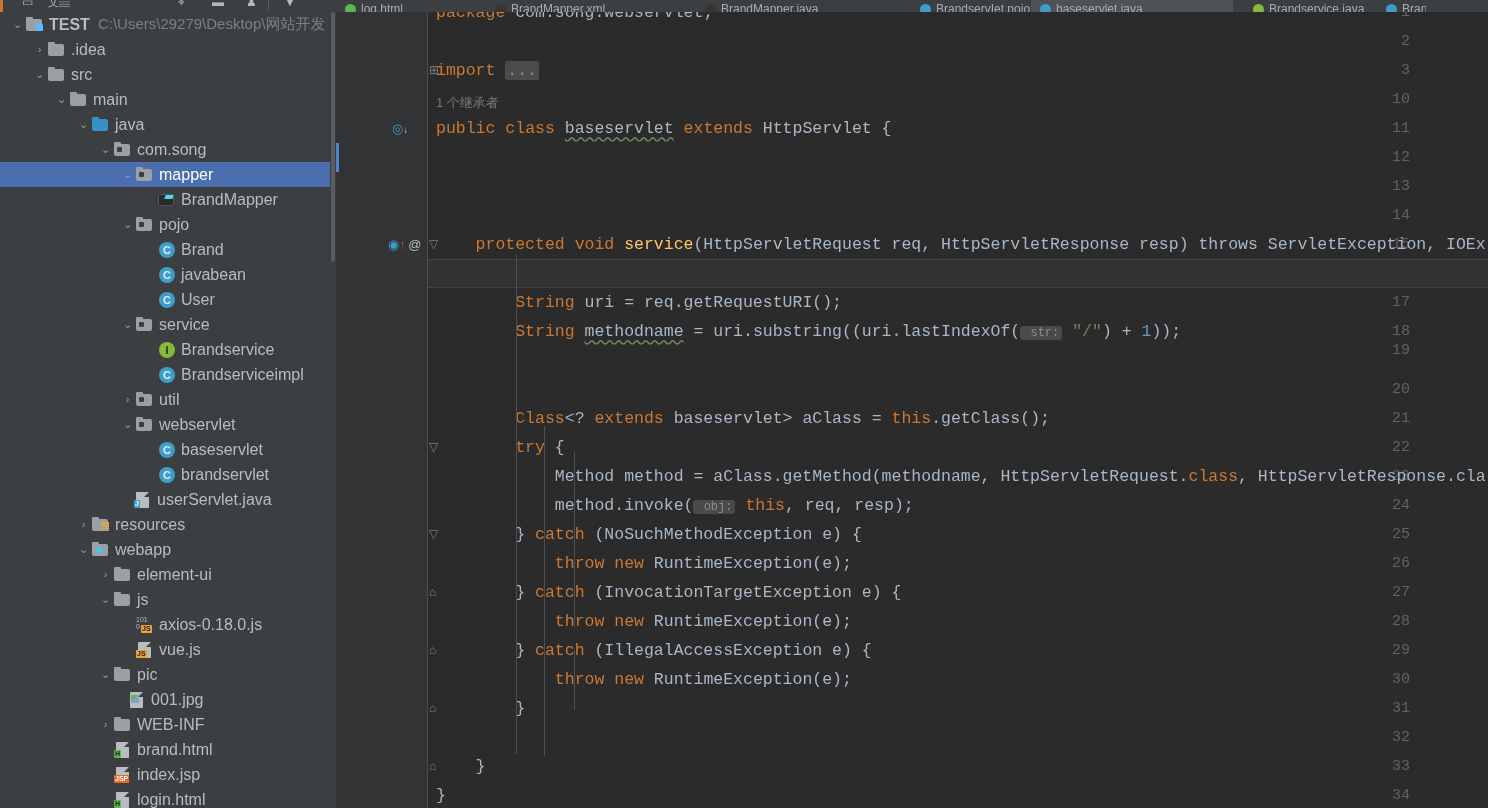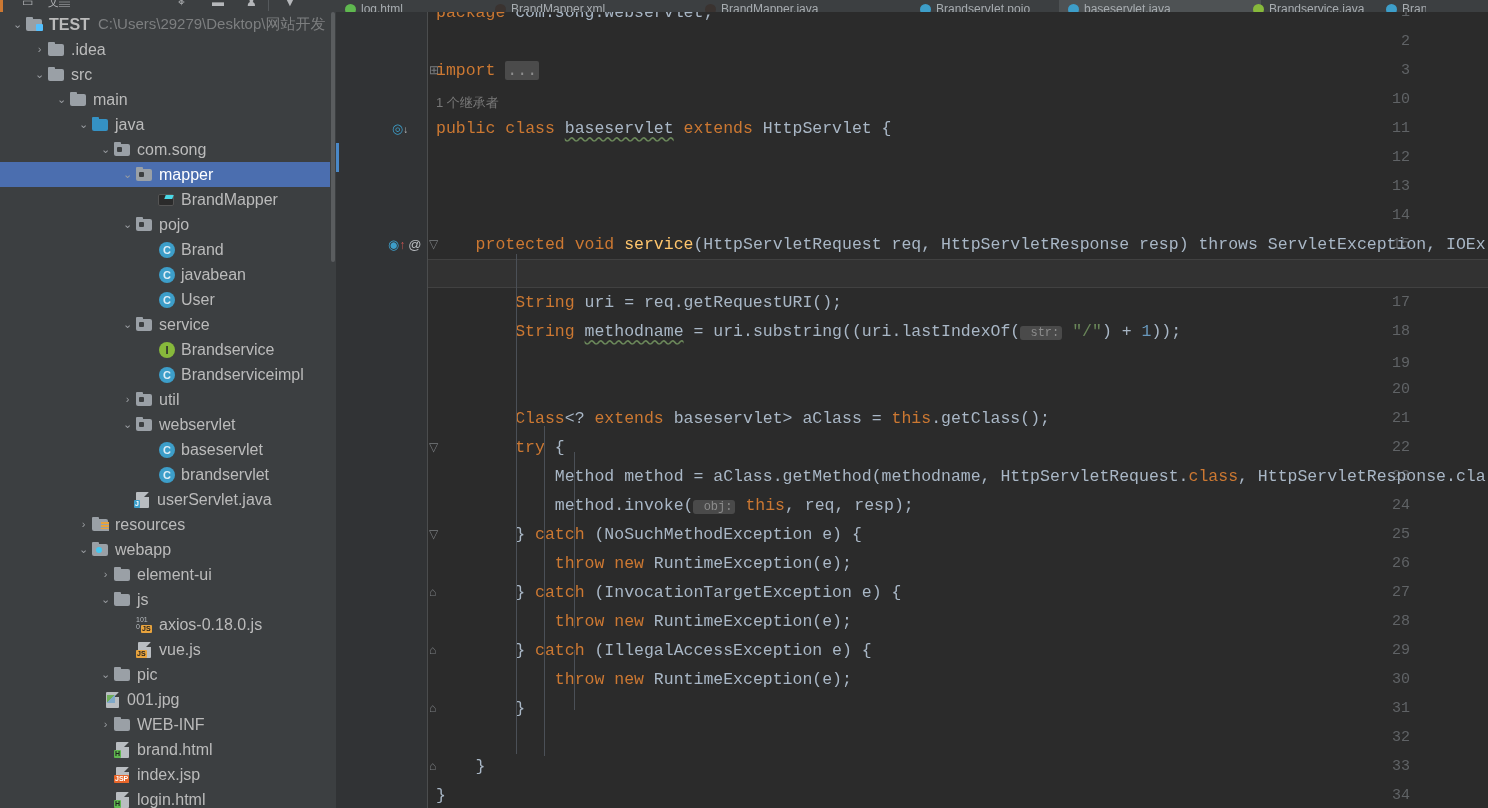--- a/index.html
+++ b/index.html
@@ -140,21 +140,21 @@
           <span class="lbl">BrandMapper.xml</span>
         </div>
         <div class="tab" style="left: 360px; width: 215px;">
           <span class="dot" style="background: rgb(58, 51, 48);"></span>
           <span class="lbl">BrandMapper.java</span>
         </div>
         <div class="tab" style="left: 575px; width: 200px;">
           <span class="dot" style="background: rgb(61, 158, 201);"></span>
           <span class="lbl">BrandservIet.pojo</span>
         </div>
-        <div class="tab active" style="left: 723px; width: 202px;">
+        <div class="tab active" style="left: 695px; width: 202px;">
           <span class="dot" style="background: rgb(61, 158, 201);"></span>
           <span class="lbl">baseservlet.java</span>
         </div>
         <div class="tab" style="left: 908px; width: 195px;">
           <span class="dot" style="background: rgb(135, 185, 59);"></span>
           <span class="lbl">Brandservice.java</span>
         </div>
         <div class="tab" style="left: 1041px; width: 49px;">
           <span class="dot" style="background: rgb(61, 158, 201);"></span>
           <span class="lbl">Bran</span>
@@ -353,21 +353,21 @@
             </span>
             <span class="lab">vue.js</span>
           </div>
           <div class="row" style="padding-left: 98px;">
             <span class="arrow">⌄</span>
             <span class="ic">
               <span class="f-folder"></span>
             </span>
             <span class="lab">pic</span>
           </div>
-          <div class="row" style="padding-left: 88px;">
+          <div class="row" style="padding-left: 112px;">
             <span class="arrow blank"></span>
             <span class="ic">
               <span class="sheet"></span>
               <span class="img-i"></span>
             </span>
             <span class="lab">001.jpg</span>
           </div>
           <div class="row" style="padding-left: 98px;">
             <span class="arrow">›</span>
             <span class="ic">
@@ -419,21 +419,21 @@
           <div class="lnum" style="top: 131px;">12</div>
           <div class="caretmark" style="top: 131px;"></div>
           <div class="lnum" style="top: 160px;">13</div>
           <div class="lnum" style="top: 189px;">14</div>
           <div class="lnum" style="top: 218px;">15</div>
           <div class="gicon" style="top: 218px; left: 52px;"><span style="color:#3d9ec9">◉</span><span style="color:#c75450;font-size:12px">↑</span><span style="color:#b9bdc1;margin-left:3px">@</span></div>
           <div class="gicon" style="top: 218px; left: 93px; color: rgb(122, 125, 128); font-size: 12px;">▽</div>
           <div class="lnum" style="top: 247px;">16</div>
           <div class="lnum" style="top: 276px;">17</div>
           <div class="lnum" style="top: 305px;">18</div>
-          <div class="lnum" style="top: 337px;">19</div>
+          <div class="lnum" style="top: 324px;">19</div>
           <div class="lnum" style="top: 363px;">20</div>
           <div class="lnum" style="top: 392px;">21</div>
           <div class="lnum" style="top: 421px;">22</div>
           <div class="gicon" style="top: 421px; left: 93px; color: rgb(122, 125, 128); font-size: 12px;">▽</div>
           <div class="lnum" style="top: 450px;">23</div>
           <div class="lnum" style="top: 479px;">24</div>
           <div class="lnum" style="top: 508px;">25</div>
           <div class="gicon" style="top: 508px; left: 93px; color: rgb(122, 125, 128); font-size: 12px;">▽</div>
           <div class="lnum" style="top: 537px;">26</div>
           <div class="lnum" style="top: 566px;">27</div>

